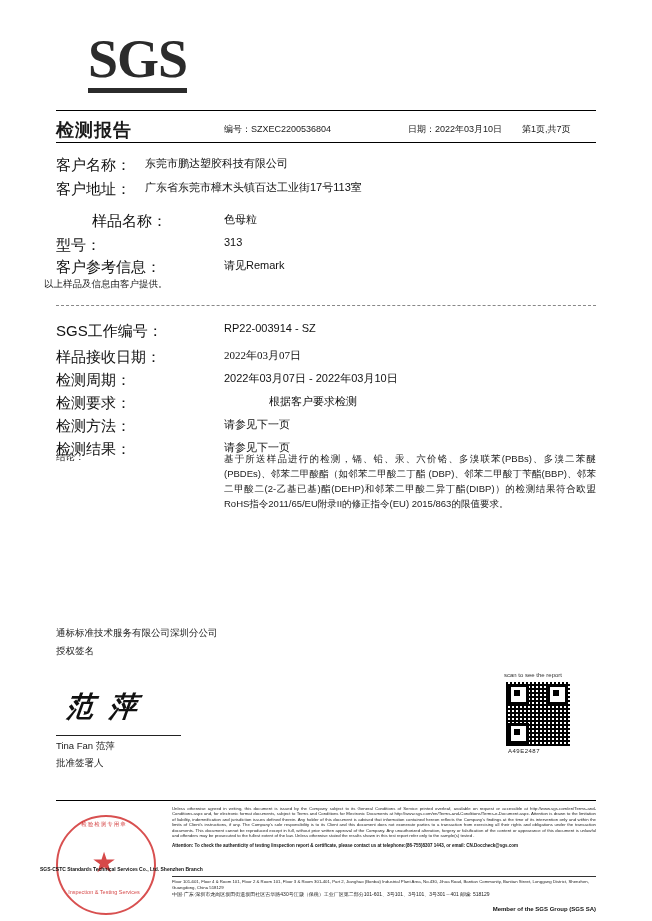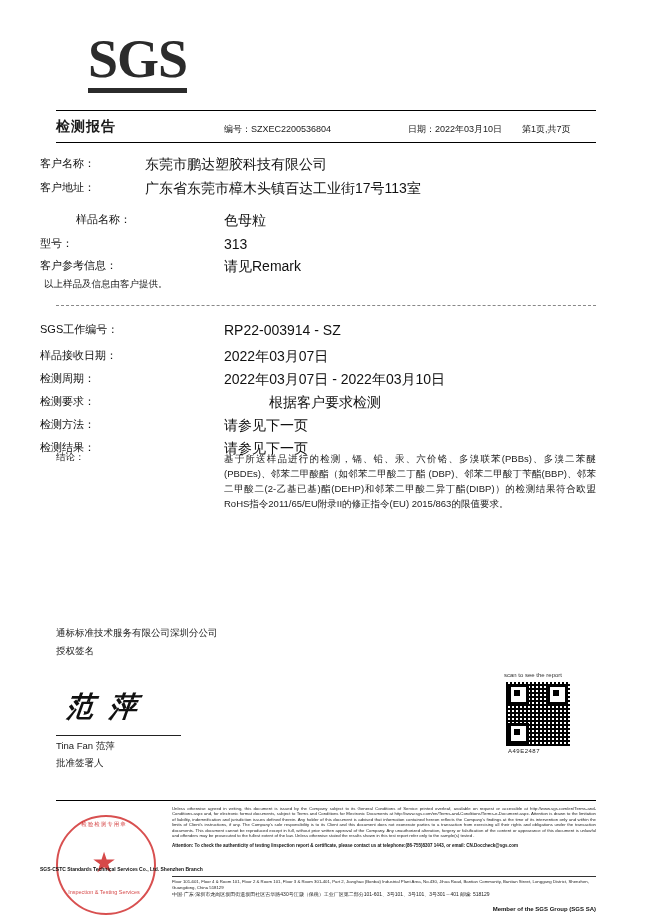--- a/index.html
+++ b/index.html
@@ -41,21 +41,21 @@
     top: 88px;
     width: 99px;
     height: 5px;
     background: #2b2b2b;
   }
 
   .report-title {
     position: absolute;
     left: 56px;
     top: 118px;
-    font-size: 14px;
+    font-size: 18px;
     font-weight: bold;
     letter-spacing: 1px;
   }
   .doc-no {
     position: absolute;
     left: 224px;
     top: 123px;
     font-size: 9px;
   }
   .doc-date {
@@ -77,29 +77,29 @@
     width: 540px;
     border-top: 1px solid #000;
   }
   .hr.dashed {
     border-top: 1px dashed #888;
   }
 
   
   .fld-label {
     position: absolute;
-    left: 40px;
+    left: 56px;
+    font-size: 15px;
+    color: #111;
+    white-space: nowrap;
+  }
+  .fld-value {
+    position: absolute;
+    left: 224px;
     font-size: 11px;
-    color: #111;
-    white-space: nowrap;
-  }
-  .fld-value {
-    position: absolute;
-    left: 224px;
-    font-size: 14px;
     color: #111;
     white-space: nowrap;
   }
   .fld-value.ind {
     left: 145px;
   }
   .note {
     position: absolute;
     left: 44px;
     font-size: 9.5px;
@@ -360,21 +360,21 @@
   <div class="fld-value" style="top:258px;">请见Remark</div>
 
   <div class="note" style="top:278px;">以上样品及信息由客户提供。</div>
 
   <div class="hr dashed" style="top:305px;"></div>
 
   <div class="fld-label" style="top:322px;">SGS工作编号：</div>
   <div class="fld-value" style="top:322px;">RP22-003914 - SZ</div>
 
   <div class="fld-label" style="top:348px;">样品接收日期：</div>
-  <div class="fld-value" style="top:348px;">2022年03月07日</div>
+  <div class="fld-value" style="top:348px;font-family:Liberation Serif, serif;">2022年03月07日</div>
 
   <div class="fld-label" style="top:371px;">检测周期：</div>
   <div class="fld-value" style="top:371px;">2022年03月07日 - 2022年03月10日</div>
 
   <div class="fld-label" style="top:394px;">检测要求：</div>
   <div class="fld-value" style="top:394px;margin-left:45px;">根据客户要求检测</div>
 
   <div class="fld-label" style="top:417px;">检测方法：</div>
   <div class="fld-value" style="top:417px;">请参见下一页</div>
 

